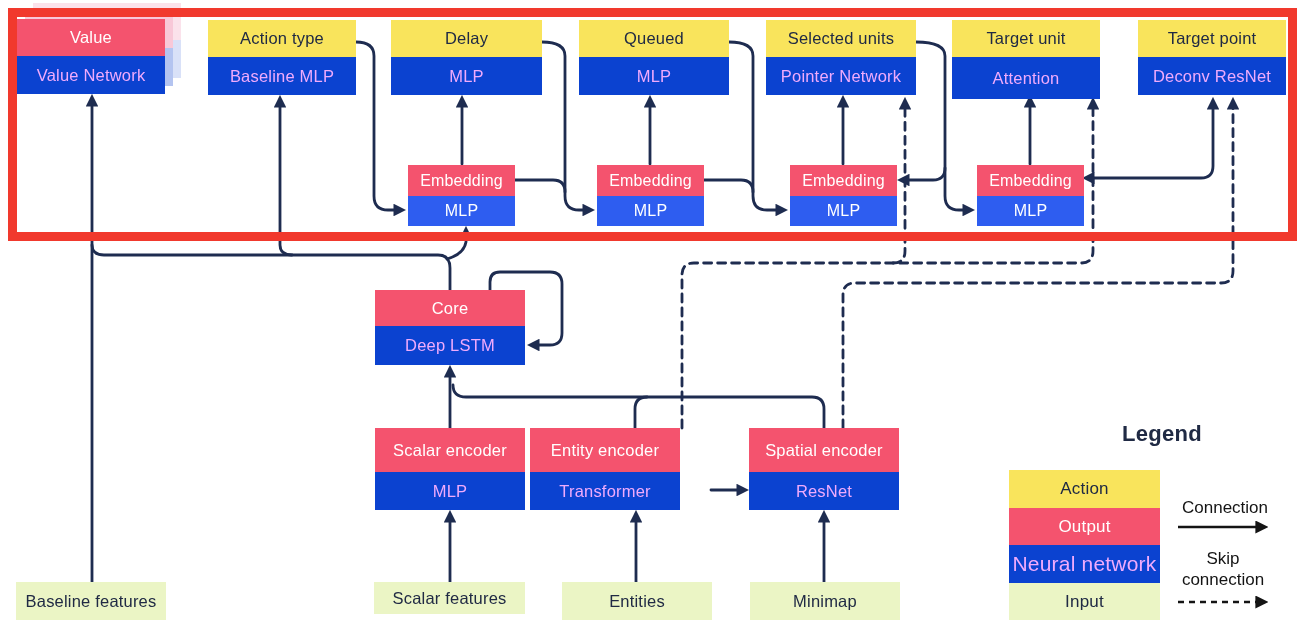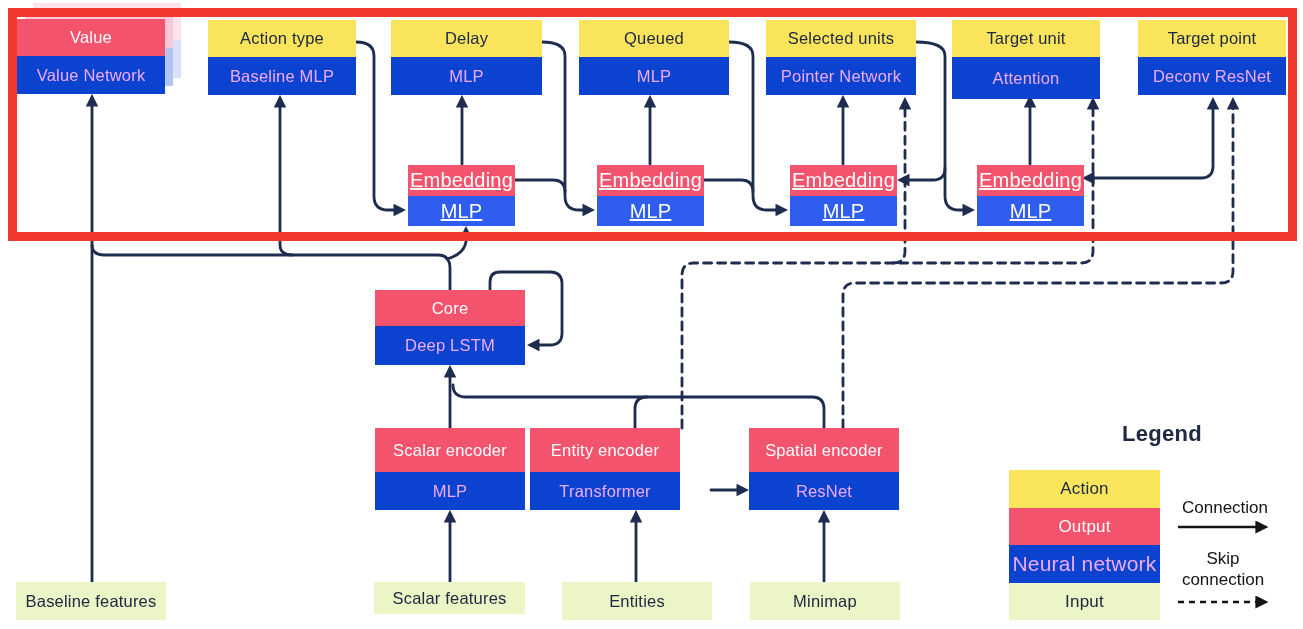--- a/index.html
+++ b/index.html
@@ -15,21 +15,21 @@
         font-size:16.5px;font-weight:500;letter-spacing:.2px;white-space:nowrap;}
   .c-action{background:var(--action_yellow);color:var(--text_navy);}
   .c-output{background:var(--output_pink);color:#fff;}
   .c-net{background:var(--network_blue);color:#f0abfc;}
   .c-embnet{background:var(--embed_blue);color:#fff;}
   .c-input{background:var(--input_green);color:var(--text_navy);}
   .c-sh-pink2{background:var(--shadow_pink);}
   .c-sh-blue2{background:var(--shadow_blue);}
   .c-sh-pink3{background:var(--shadow_pink_light);}
   .c-sh-blue3{background:var(--shadow_blue_light);}
-  .emb .cell{font-size:20px;text-decoration:underline;}
+  .emb .cell{font-size:16px;}
   #frame{position:absolute;left:8px;top:8px;width:1289px;height:233px;
          border:9px solid var(--frame_red);box-sizing:border-box;z-index:5;pointer-events:none;}
   .legend-title{position:absolute;z-index:2;color:var(--text_navy);font-size:22px;font-weight:600;letter-spacing:.3px;}
   .legend-label{position:absolute;z-index:2;color:var(--legend_arrow_black);font-size:17px;font-weight:500;
                 text-align:center;line-height:21px;}
 </style>
 </head>
 <body>
 
 <div id="stage">

